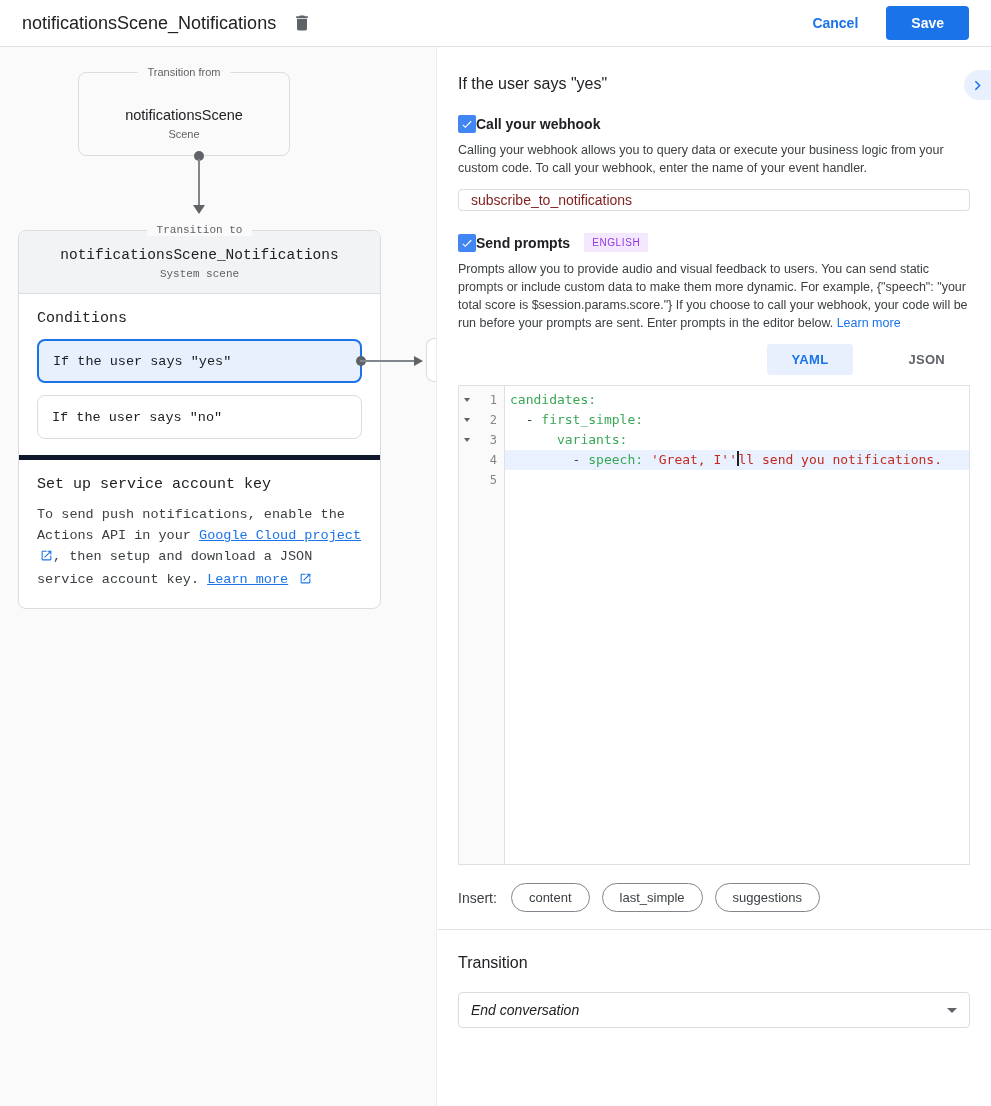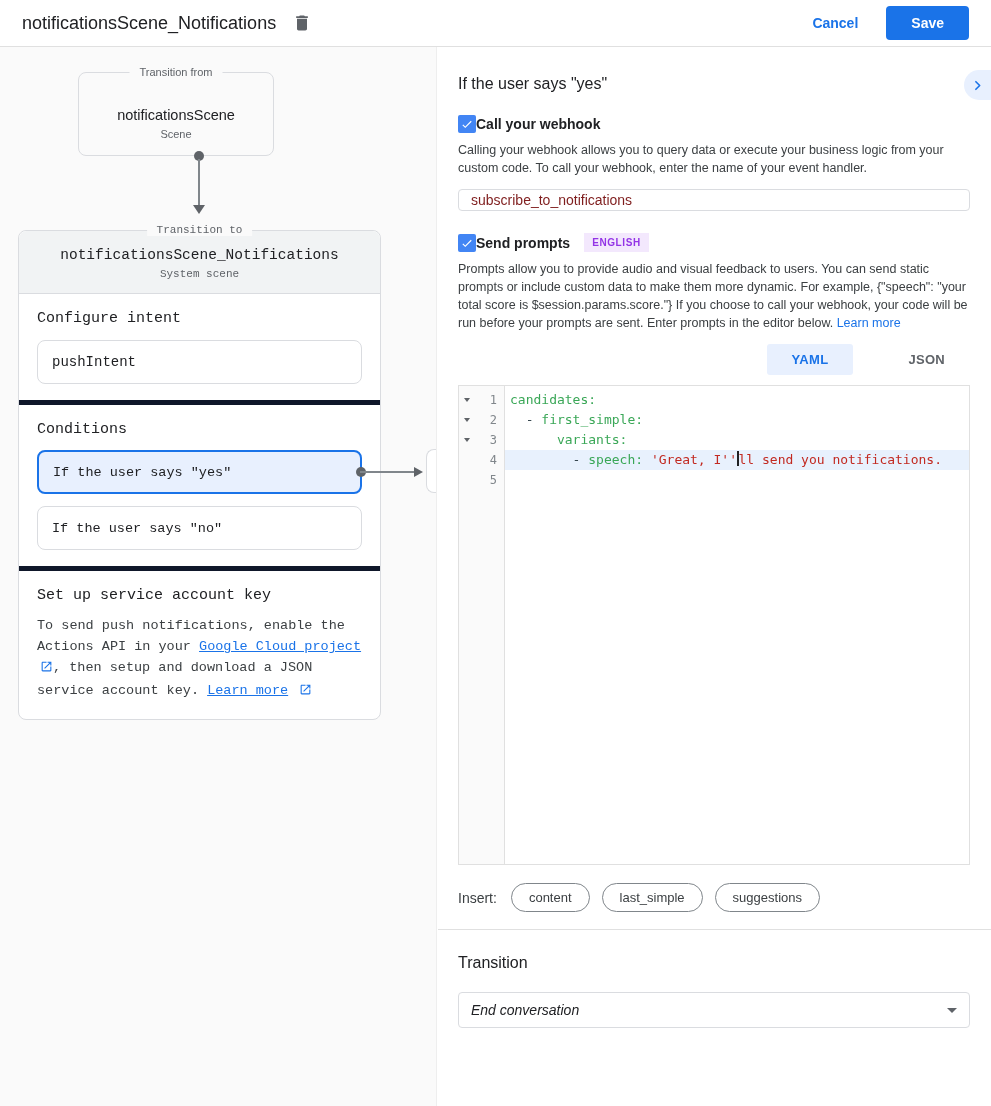--- a/index.html
+++ b/index.html
@@ -15,21 +15,21 @@
   .cancel-btn { background:none; border:none; color:#1a73e8; font-size:14px; font-weight:700;
                 font-family:inherit; cursor:pointer; }
   .save-btn { background:#1a73e8; border:none; color:#fff; font-size:14px; font-weight:700;
               font-family:inherit; border-radius:4px; padding:9px 25px; cursor:pointer; }
 
   
   .left-panel { position:absolute; top:47px; left:0; width:437px; height:1059px;
                 background:#fafafa; border-right:1px solid #eeeeee; overflow:hidden; }
   .legend { position:absolute; top:-7px; left:50%; transform:translateX(-50%); background:#fafafa;
             padding:0 10px; font-size:11px; color:#5f6368; white-space:nowrap; }
-  .from-box { position:absolute; left:78px; top:25px; width:196px; height:84px;
+  .from-box { position:absolute; left:78px; top:25px; width:212px; height:84px;
               border:1px solid #dadce0; border-radius:8px; background:#fafafa; text-align:center; }
   .from-box .node-title { margin-top:34px; font-size:14.5px; color:#202124; }
   .node-subtitle { margin-top:5px; font-size:11px; color:#5f6368; }
 
   .v-dot { position:absolute; left:194px; top:104px; width:10px; height:10px;
            border-radius:50%; background:#5f6368; }
   .v-line { position:absolute; left:198px; top:112px; width:2px; height:47px; background:#80868b; }
   .v-arrowhead { position:absolute; left:193px; top:158px; width:0; height:0;
                  border-left:6px solid transparent; border-right:6px solid transparent;
                  border-top:9px solid #5f6368; }
@@ -65,21 +65,21 @@
   .right-panel { position:absolute; top:47px; left:438px; width:553px; height:1059px;
                  background:#fff; padding:28px 21px 0 20px; }
   .panel-title { font-size:16px; color:#202124; }
   .expand-btn { position:absolute; right:0; top:23px; width:27px; height:30px; background:#e8f0fe;
                 border:none; border-radius:16px 0 0 16px; display:flex; align-items:center;
                 justify-content:center; cursor:pointer; }
   .check-row { margin-top:22px; display:flex; align-items:center; }
   .checkbox { width:18px; height:18px; background:#4285f4; border-radius:2px; display:flex;
               align-items:center; justify-content:center; cursor:pointer; flex:none; }
   .check-label { font-size:14px; font-weight:700; color:#202124; }
-  .badge { margin-left:14px; background:#f3e8fd; color:#9334e6; font-size:10px; font-weight:700;
+  .badge { margin-left:14px; background:#f3e8fd; color:#9334e6; font-size:10px; font-weight:400;
            letter-spacing:0.6px; padding:4px 8px; border-radius:0; }
   .desc { margin-top:8px; font-size:12.5px; line-height:18px; color:#3c4043; }
   .desc .link { color:#1a73e8; cursor:pointer; }
   .webhook-input { margin-top:12px; width:100%; height:22px; border:1px solid #dadce0;
                    border-radius:4px; padding:0 12px; font-size:14px; color:#7f1d1d;
                    font-family:inherit; background:#fff; }
 
   .tab-row { margin-top:12px; display:flex; gap:30px;justify-content:flex-end; }
   .tab { padding:8px 25px; font-size:13px; font-weight:700; letter-spacing:0.3px; color:#5f6368;
          border:none; background:none; font-family:inherit; cursor:pointer; border-radius:3px; }
@@ -144,24 +144,20 @@
   <div class="v-line"></div>
   <div class="v-arrowhead"></div>
 
   <div class="to-card">
     <div class="legend">Transition to</div>
     <div class="to-card-header">
       <div class="node-title">notificationsScene_Notifications</div>
       <div class="node-subtitle">System scene</div>
     </div>
 
-    <div class="card-section">
-      <div class="section-heading">Configure intent</div>
-      <div class="intent-box">pushIntent</div>
-    </div>
 
     <div class="card-section">
       <div class="section-heading">Conditions</div>
       <div class="condition selected">
         <span>If the user says "yes"</span>
         <span class="c-dot"></span>
         <span class="c-line"></span>
         <span class="c-arrowhead"></span>
         <span class="c-stub"></span>
       </div>

